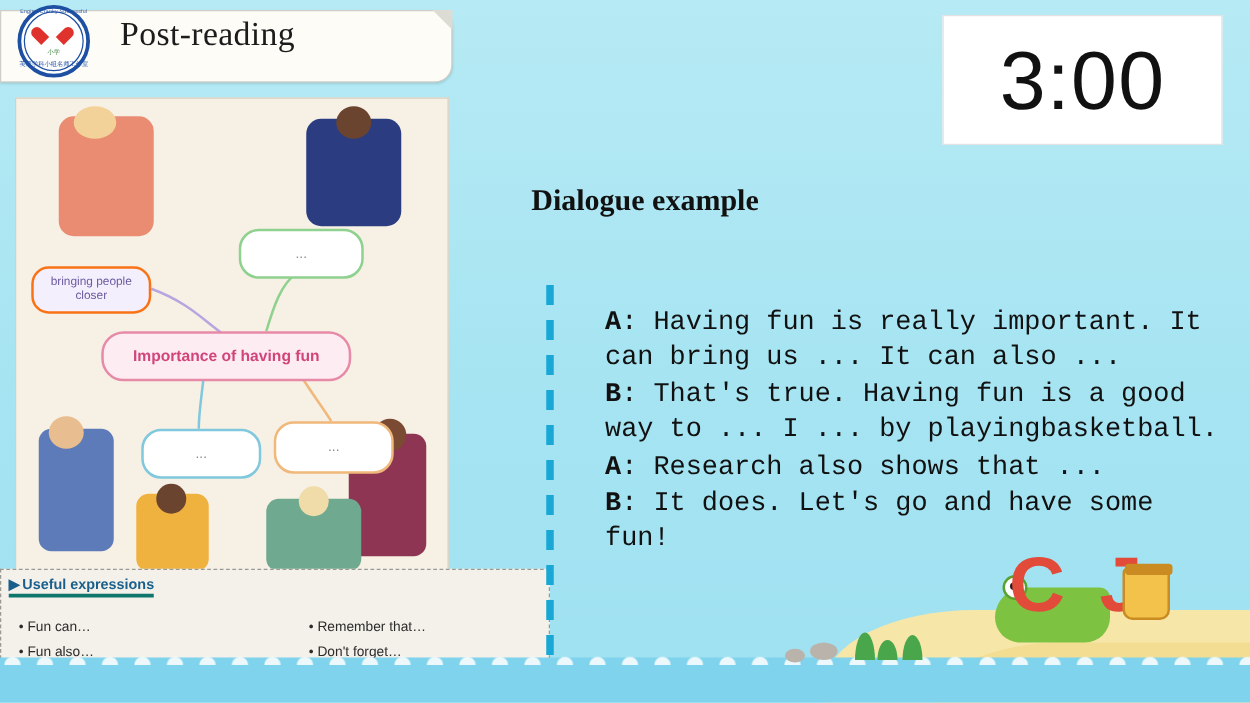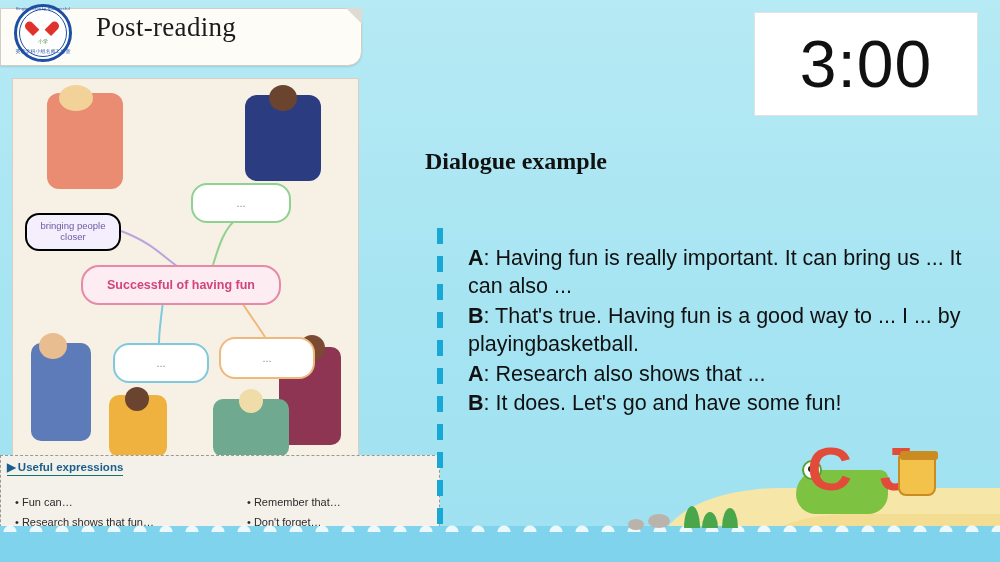--- a/index.html
+++ b/index.html
@@ -184,21 +184,21 @@
     background: #ffffff;
     display: flex;
     align-items: center;
     justify-content: center;
     font-size: 11px;
     color: #8c8c8c;
   }
   .bubble.left-b {
     left: 12px; top: 134px;
     width: 96px; height: 38px;
-    border: 2px solid #000000;
+    border: 2px solid #f97316;
     background: #f4effd;
     border-radius: 14px;
     font-size: 9.5px;
     color: #6b5aa0;
     text-align: center;
     line-height: 1.15;
     padding: 0 4px;
     box-sizing: border-box;
   }
   .bubble.top-b {
@@ -249,21 +249,21 @@
     border: 1px dashed #9a9a94;
     box-sizing: border-box;
   }
   .useful-title {
     position: absolute;
     left: 6px;
     top: 4px;
     font-size: 11.5px;
     font-weight: bold;
     color: #1a5f8c;
-    border-bottom: 1px solid #0f766e;
+    border-bottom: 3px solid #0f766e;
     padding-bottom: 1px;
   }
   .useful-title .arrow {
     color: #1a5f8c;
     margin-right: 2px;
   }
   .ue-col {
     position: absolute;
     top: 36px;
     font-size: 11px;
@@ -296,24 +296,24 @@
     background: repeating-linear-gradient(
       180deg,
       #19a7d6 0px,
       #19a7d6 16px,
       rgba(0,0,0,0) 16px,
       rgba(0,0,0,0) 28px
     );
   }
   .dialogue-body {
     position: absolute;
-    left: 468px;
+    left: 484px;
     top: 244px;
     width: 500px;
-    font-family: Liberation Sans, sans-serif;
+    font-family: Liberation Mono, monospace;
     font-size: 21.5px;
     color: #111111;
     line-height: 1.32;
   }
   .dialogue-body p {
     margin: 0 0 1px 0;
   }
   .spk {
     font-weight: bold;
   }
@@ -472,33 +472,34 @@
     <div class="person p6"></div>
     <div class="person p6b"></div>
 
     <svg class="conn" width="345" height="378" style="left:0;top:0;position:absolute;">
       <path d="M108,152 C140,164 150,178 168,190" stroke="#b8a5e0" stroke-width="2" fill="none"></path>
       <path d="M200,186 C206,166 212,148 224,140" stroke="#8fd18f" stroke-width="2" fill="none"></path>
       <path d="M150,222 C148,240 146,252 146,264" stroke="#7fc8dd" stroke-width="2" fill="none"></path>
       <path d="M228,222 C238,238 246,248 252,258" stroke="#f0b87a" stroke-width="2" fill="none"></path>
     </svg>
 
-    <div class="mindmap-center">Successful of having fun</div>
+    <div class="mindmap-center">Importance of having fun</div>
     <div class="bubble left-b">bringing people closer</div>
     <div class="bubble top-b">...</div>
     <div class="bubble mid-b">...</div>
     <div class="bubble right-b">...</div>
   </div>
 
   <div class="useful-box">
     <div class="useful-title">
       <span class="arrow">▶</span><span>Useful expressions</span>
     </div>
     <div class="ue-col c1">
       <div class="ue-item">Fun can…</div>
+      <div class="ue-item">Fun also…</div>
       <div class="ue-item">Research shows that fun…</div>
     </div>
     <div class="ue-col c2">
       <div class="ue-item">Remember that…</div>
       <div class="ue-item">Don't forget…</div>
     </div>
   </div>
 
   <div class="dialogue-title">Dialogue example</div>
   <div class="dash-line"></div>

